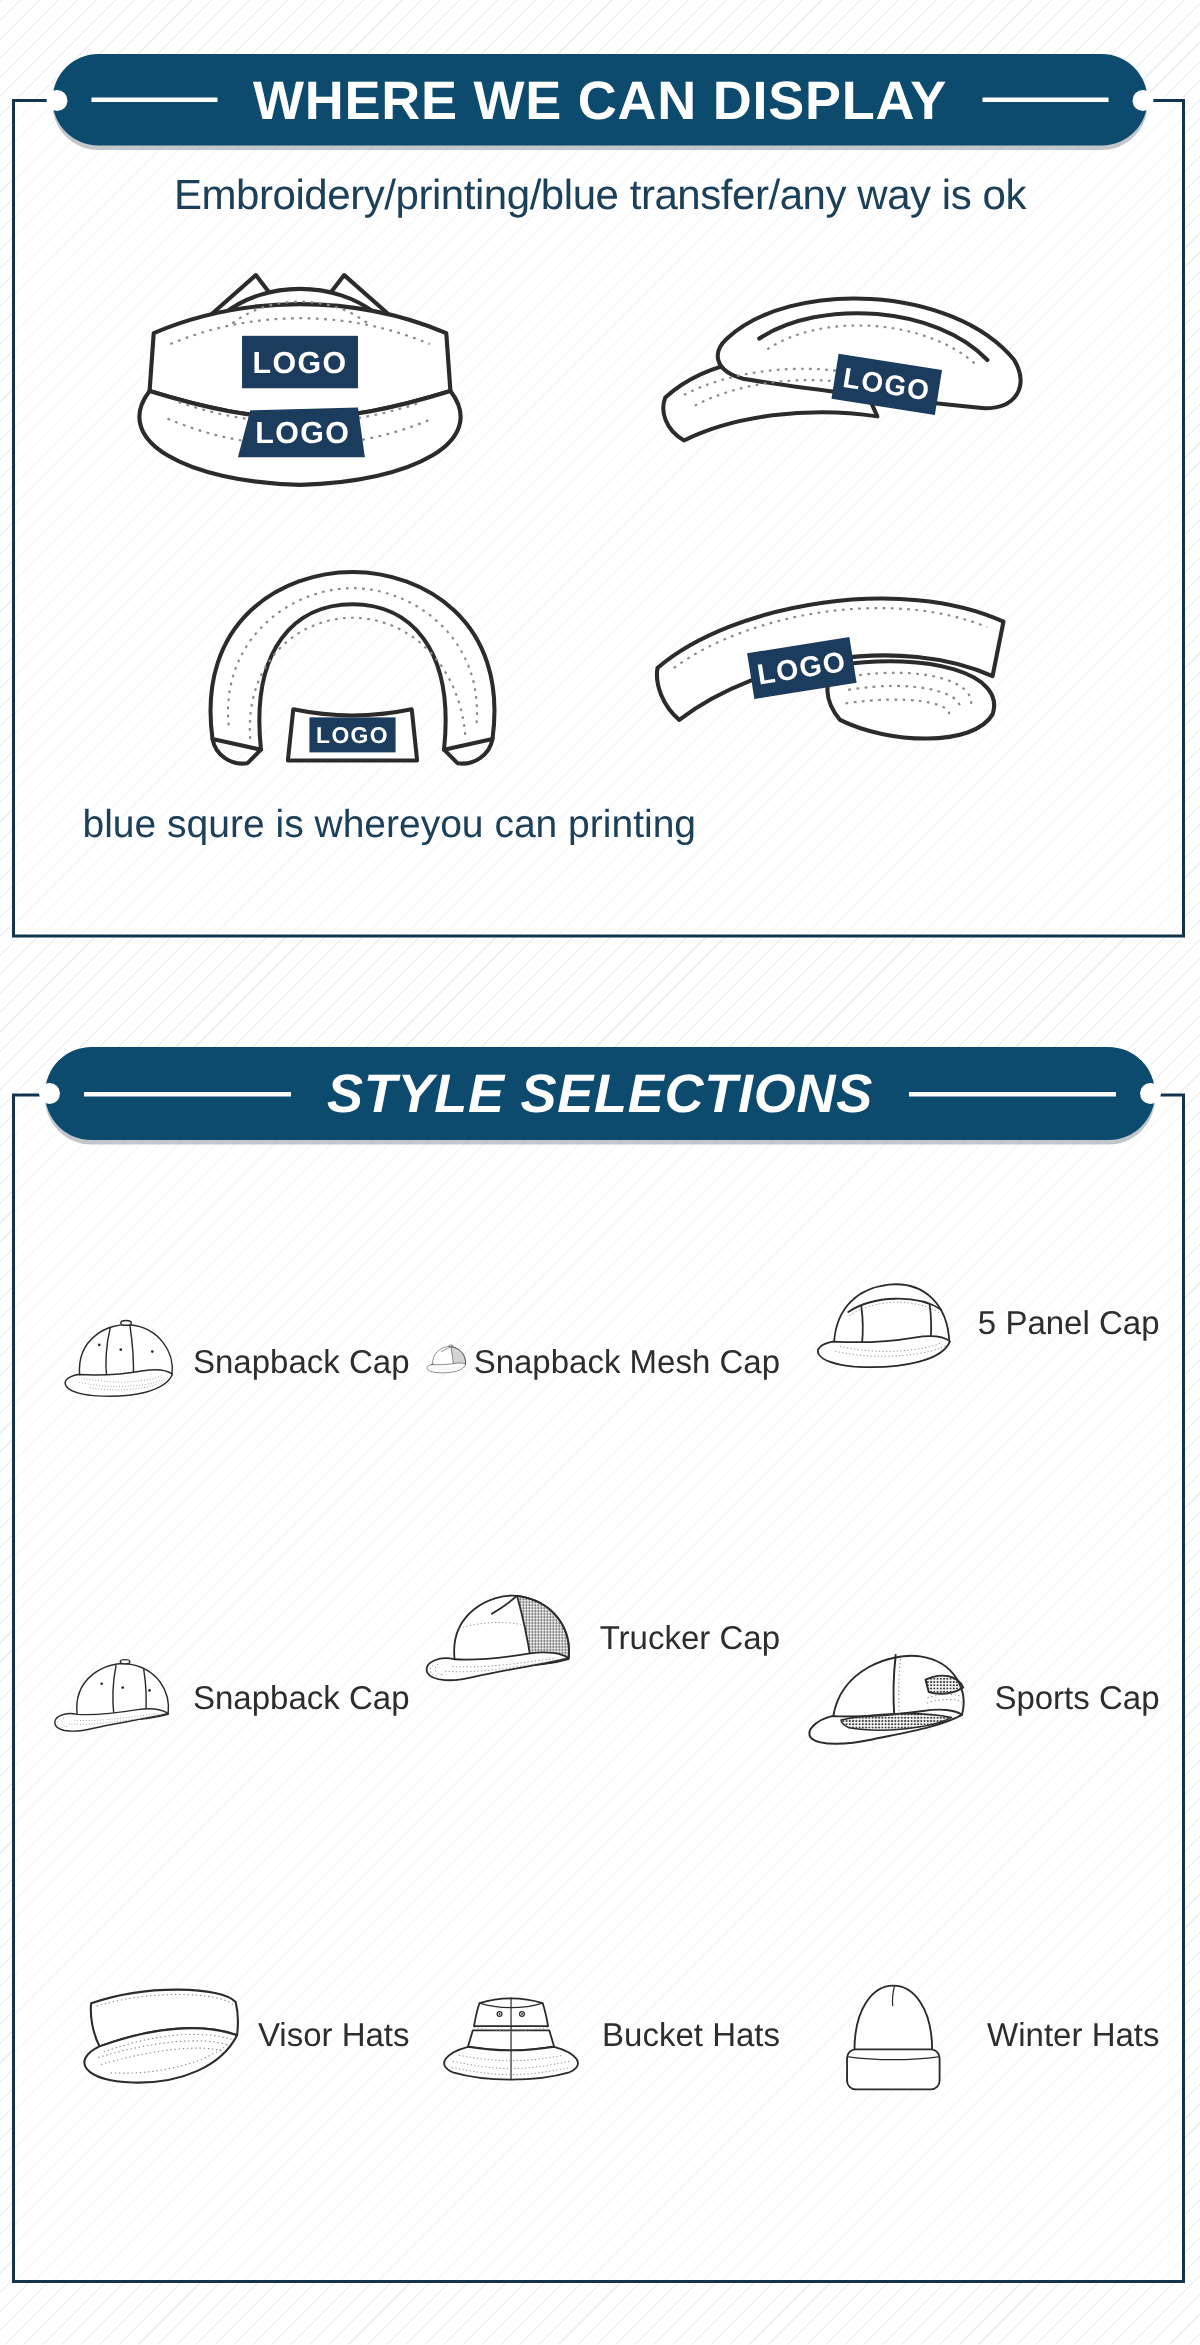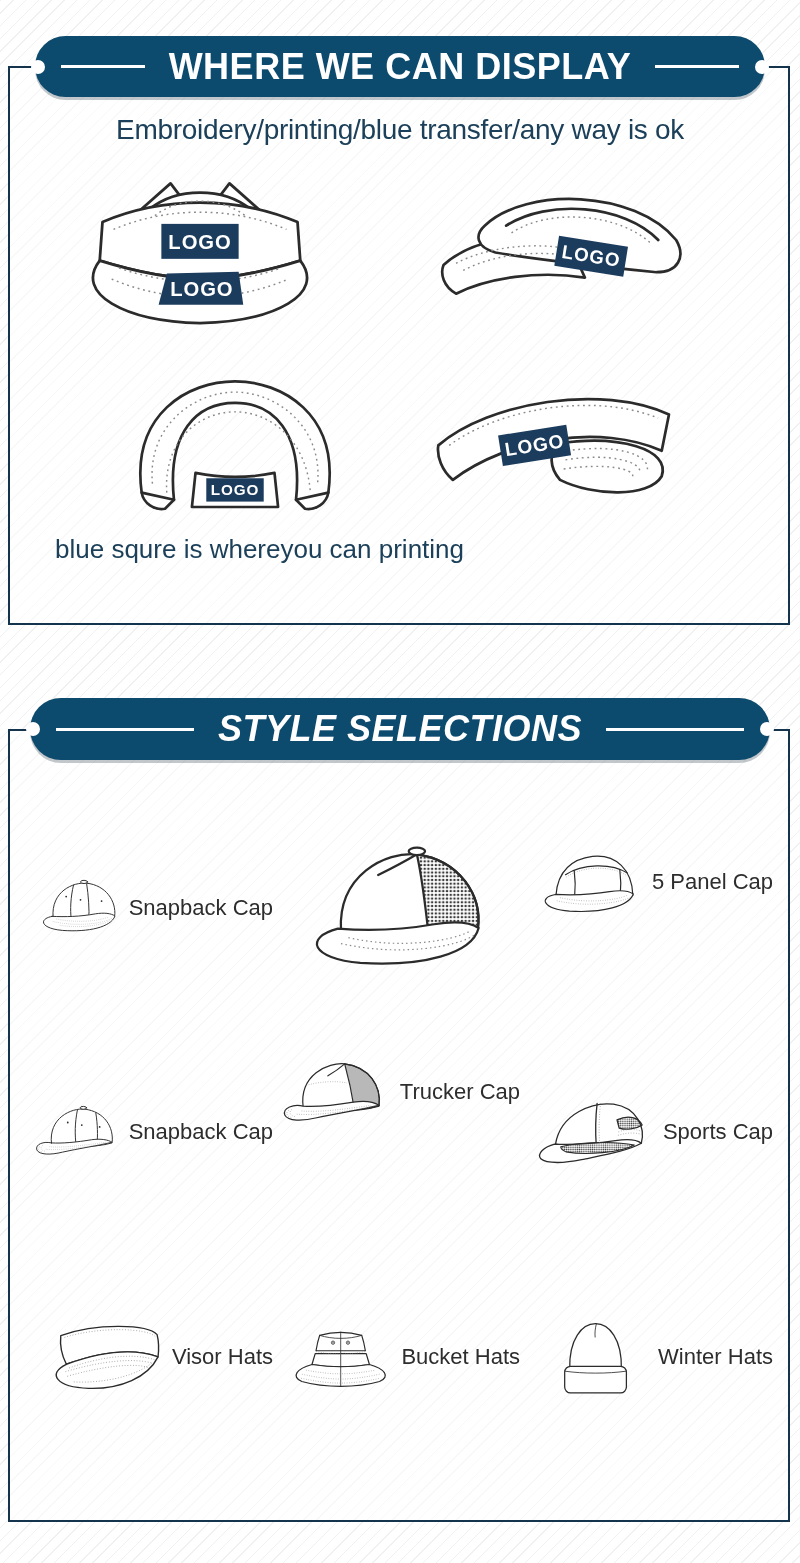--- a/index.html
+++ b/index.html
@@ -208,20 +208,21 @@
       <path d="M172,38 C230,46 260,94 254,138 C230,148 206,151 188,149 C184,112 180,74 172,38 Z" fill="url(#mesh-a)"></path>
       <path d="M172,38 C152,50 132,60 120,66" fill="none"></path>
       <ellipse cx="172" cy="34" rx="11" ry="5"></ellipse>
       <path d="M66,138 C20,150 30,178 96,184 C180,189 246,172 255,137 C243,129 220,128 195,132 C150,140 104,141 66,138 Z"></path>
     </g>
     <g fill="none" stroke="#8A8A8A" stroke-width="1.6" stroke-dasharray="2 4">
       <path d="M80,150 C150,166 220,154 242,142"></path>
       <path d="M70,158 C150,176 228,162 250,146"></path>
     </g>
   </svg>
+  <div class="style-label">Snapback Mesh Cap</div>
 </div>
 
 <div class="cell" style="left:533px;top:800px;">
   <svg width="235" height="160" viewBox="0 0 300 215">
     <g fill="#fff" stroke="#2B2B2B" stroke-width="3" stroke-linejoin="round" stroke-linecap="round">
       <path d="M58,146 C62,84 100,54 150,48 C210,42 250,82 252,146 C192,162 112,160 58,146 Z"></path>
       <path d="M82,94 C124,66 198,64 238,90" fill="none"></path>
       <path d="M104,84 C107,106 107,130 105,150" fill="none"></path>
       <path d="M219,82 C222,104 222,128 220,148" fill="none"></path>
       <path d="M56,144 C14,152 24,180 92,186 C176,191 242,174 253,143 C241,134 218,133 193,137 C147,145 100,146 56,144 Z"></path>

